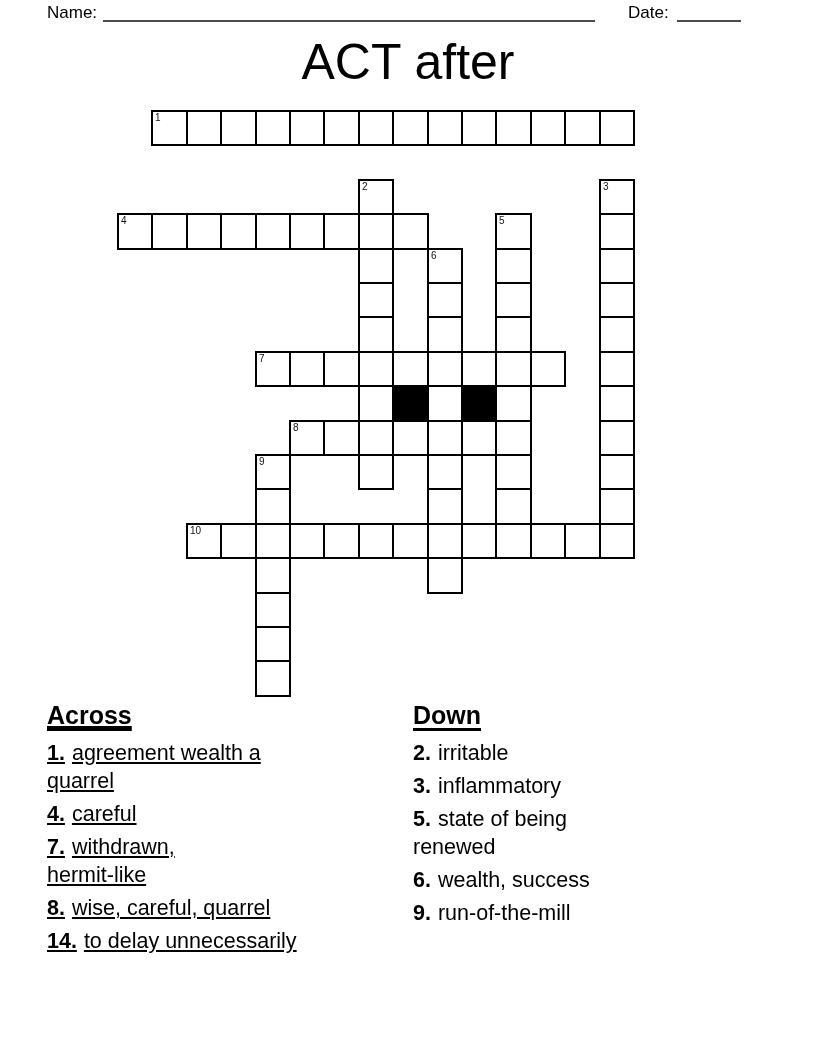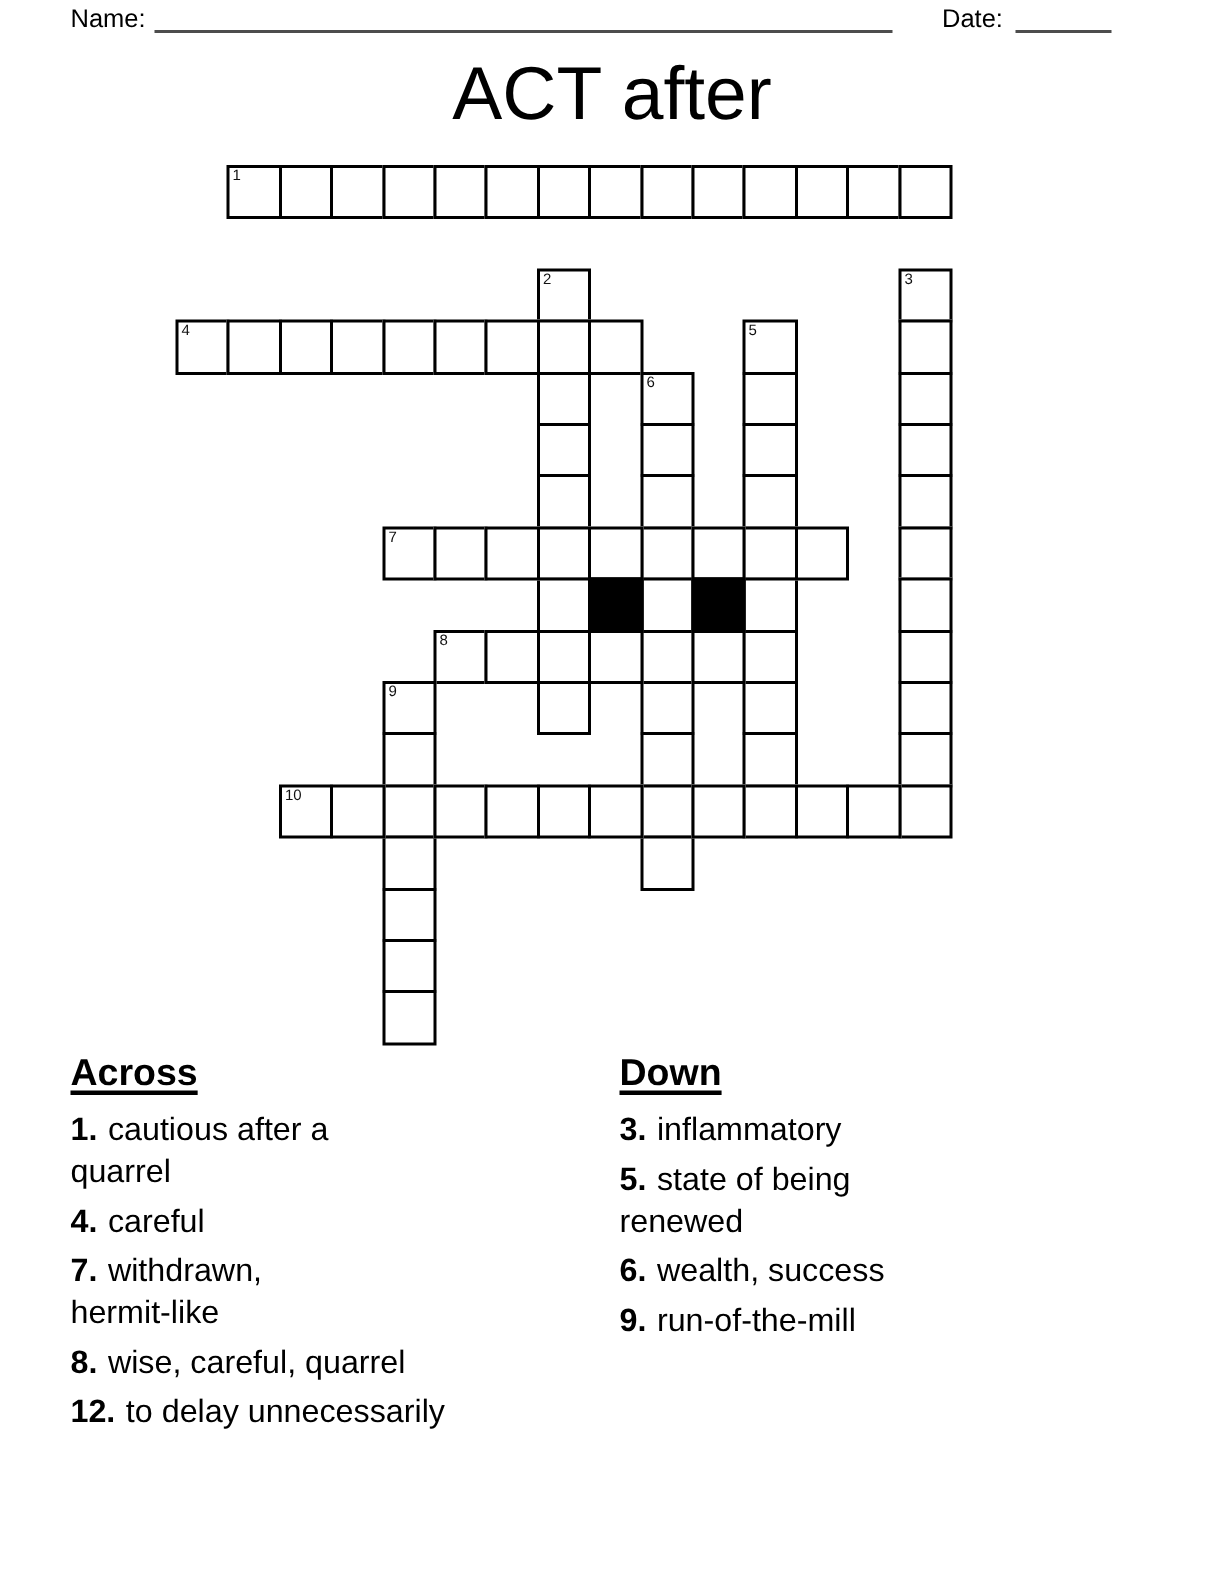--- a/index.html
+++ b/index.html
@@ -38,21 +38,21 @@
   .cell.black { background: #000000; }
   .cellnum {
     position: absolute;
     top: 0px; left: 2px;
     font-size: 10px;
     line-height: 11px;
     color: #111;
   }
   
   .clues-col { position: absolute; top: 701px; }
-  #across-col { left: 47px; width: 325px; }
+  #across-col { left: 47px; width: 325px; text-decoration: underline; }
   #down-col   { left: 413px; width: 250px; }
   .clues-heading {
     font-size: 25px;
     font-weight: bold;
     text-decoration: underline;
     text-decoration-thickness: 2.5px;
     text-underline-offset: 4px;
     margin-bottom: 9px;
   }
   .clue { font-size: 21.5px; line-height: 28px; margin-bottom: 5px; }
@@ -180,32 +180,33 @@
     <div class="cell" style="left: 461px; top: 523px; width: 36px; height: 36px;"></div>
     <div class="cell" style="left: 530px; top: 523px; width: 36px; height: 36px;"></div>
     <div class="cell" style="left: 564px; top: 523px; width: 37px; height: 36px;"></div>
     <div class="cell black" style="left: 392px; top: 385px; width: 37px; height: 37px;"></div>
     <div class="cell black" style="left: 461px; top: 385px; width: 36px; height: 37px;"></div>
   </div>
 
 <div class="clues-col" id="across-col">
   <div class="clues-heading">Across</div>
   <div id="across-list">
-      <div class="clue"><b>1.</b><span class="clue-text">cautious after a
+      <div class="clue"><b>1.</b><span class="clue-text">agreement wealth a
 quarrel</span></div>
       <div class="clue"><b>4.</b><span class="clue-text">careful</span></div>
       <div class="clue"><b>7.</b><span class="clue-text">withdrawn,
 hermit-like</span></div>
       <div class="clue"><b>8.</b><span class="clue-text">wise, careful, quarrel</span></div>
-      <div class="clue"><b>12.</b><span class="clue-text">to delay unnecessarily</span></div>
+      <div class="clue"><b>14.</b><span class="clue-text">to delay unnecessarily</span></div>
     </div>
 </div>
 
 <div class="clues-col" id="down-col">
   <div class="clues-heading">Down</div>
   <div id="down-list">
+      <div class="clue"><b>2.</b><span class="clue-text">irritable</span></div>
       <div class="clue"><b>3.</b><span class="clue-text">inflammatory</span></div>
       <div class="clue"><b>5.</b><span class="clue-text">state of being
 renewed</span></div>
       <div class="clue"><b>6.</b><span class="clue-text">wealth, success</span></div>
       <div class="clue"><b>9.</b><span class="clue-text">run-of-the-mill</span></div>
     </div>
 </div>
 
 </body></html>

